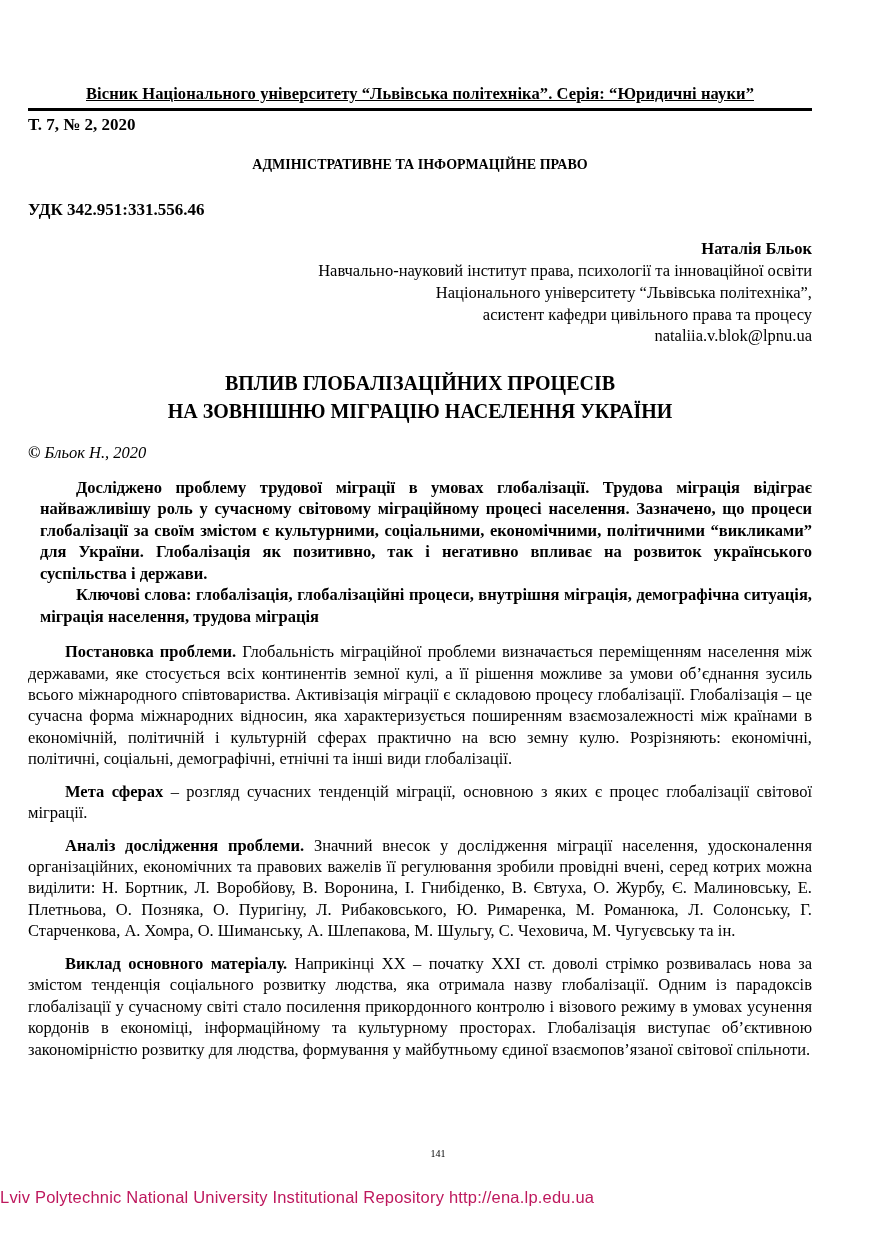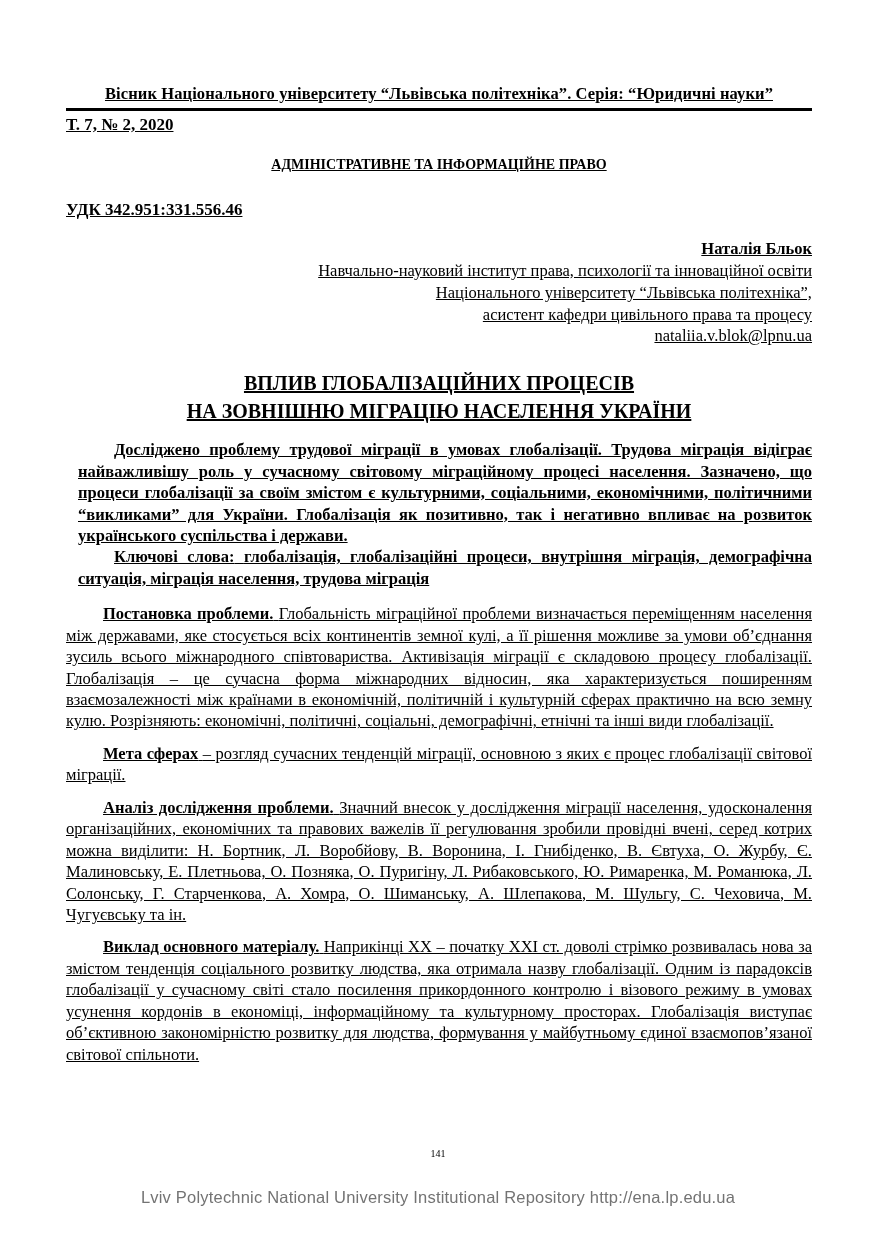--- a/index.html
+++ b/index.html
@@ -6,23 +6,22 @@
   body {
     width:876px; height:1240px;
     font-family:"Liberation Serif", serif;
     color:#000;
     position:relative;
     overflow:hidden;
   }
   .page {
     box-sizing:border-box;
     width:876px; height:875px;
-    padding:84px 64px 0 66px;
+    padding:84px 64px 0 28px;
     position:relative;
-    text-decoration:underline;
   }
   
   .journal-line {
     font-weight:bold;
     font-size:16.5px;
     text-align:center;
     text-decoration:underline;
     letter-spacing:0.1px;
     line-height:1.2;
   }
@@ -105,24 +104,23 @@
     position:absolute;
     left:0; right:0;
     top:1148px;
     text-align:center;
     font-size:10px;
   }
   .repo-footer {
     position:absolute;
     left:0; right:0;
     top:1188px;
-    text-align:center;
     font-family:"Liberation Sans", sans-serif;
     font-size:16.5px;
-    color:#737373;
+    color:#be185d;
     letter-spacing:0.2px;
   }
 </style>
 </head>
 <body>
 
 <div class="page">
 
   <header>
     <div class="journal-line">Вісник Національного університету “Львівська політехніка”. Серія: “Юридичні науки”</div>
@@ -141,20 +139,21 @@
     <div>асистент кафедри цивільного права та процесу</div>
     <div>nataliia.v.blok@lpnu.ua</div>
   </div>
 
   <h1 class="article-title">
     <div>ВПЛИВ ГЛОБАЛІЗАЦІЙНИХ ПРОЦЕСІВ</div>
     <div>НА ЗОВНІШНЮ МІГРАЦІЮ НАСЕЛЕННЯ УКРАЇНИ</div>
   </h1>
 
 
+  <div class="copyright-line"><span class="sym">©</span><span class="txt"> Бльок Н., 2020</span></div>
 
   <section class="abstract">
     <p>Досліджено проблему трудової міграції в умовах глобалізації. Трудова міграція відіграє найважливішу роль у сучасному світовому міграційному процесі населення. Зазначено, що процеси глобалізації за своїм змістом є культурними, соціальними, економічними, політичними “викликами” для України. Глобалізація як позитивно, так і негативно впливає на розвиток українського суспільства і держави.</p>
     <p><span>Ключові слова:</span> <span>глобалізація, глобалізаційні процеси, внутрішня міграція, демографічна ситуація, міграція населення, трудова міграція</span></p>
   </section>
 
   <article class="article-body">
     <p><span class="lead">Постановка проблеми.</span> <span>Глобальність міграційної проблеми визначається переміщенням населення між державами, яке стосується всіх континентів земної кулі, а її рішення можливе за умови об’єднання зусиль всього міжнародного співтовариства. Активізація міграції є складовою процесу глобалізації. Глобалізація – це сучасна форма міжнародних відносин, яка характеризується поширенням взаємозалежності між країнами в економічній, політичній і культурній сферах практично на всю земну кулю. Розрізняють: економічні, політичні, соціальні, демографічні, етнічні та інші види глобалізації.</span></p>
     <p><span class="lead">Мета сферах</span> <span>– розгляд сучасних тенденцій міграції, основною з яких є процес глобалізації світової міграції.</span></p>
     <p><span class="lead">Аналіз дослідження проблеми.</span> <span>Значний внесок у дослідження міграції населення, удосконалення організаційних, економічних та правових важелів її регулювання зробили провідні вчені, серед котрих можна виділити: Н. Бортник, Л. Воробйову, В. Воронина, І. Гнибіденко, В. Євтуха, О. Журбу, Є. Малиновську, Е. Плетньова, О. Позняка, О. Пуригіну, Л. Рибаковського, Ю. Римаренка, М. Романюка, Л. Солонську, Г. Старченкова, А. Хомра, О. Шиманську, А. Шлепакова, М. Шульгу, С. Чеховича, М. Чугуєвську та ін.</span></p>

